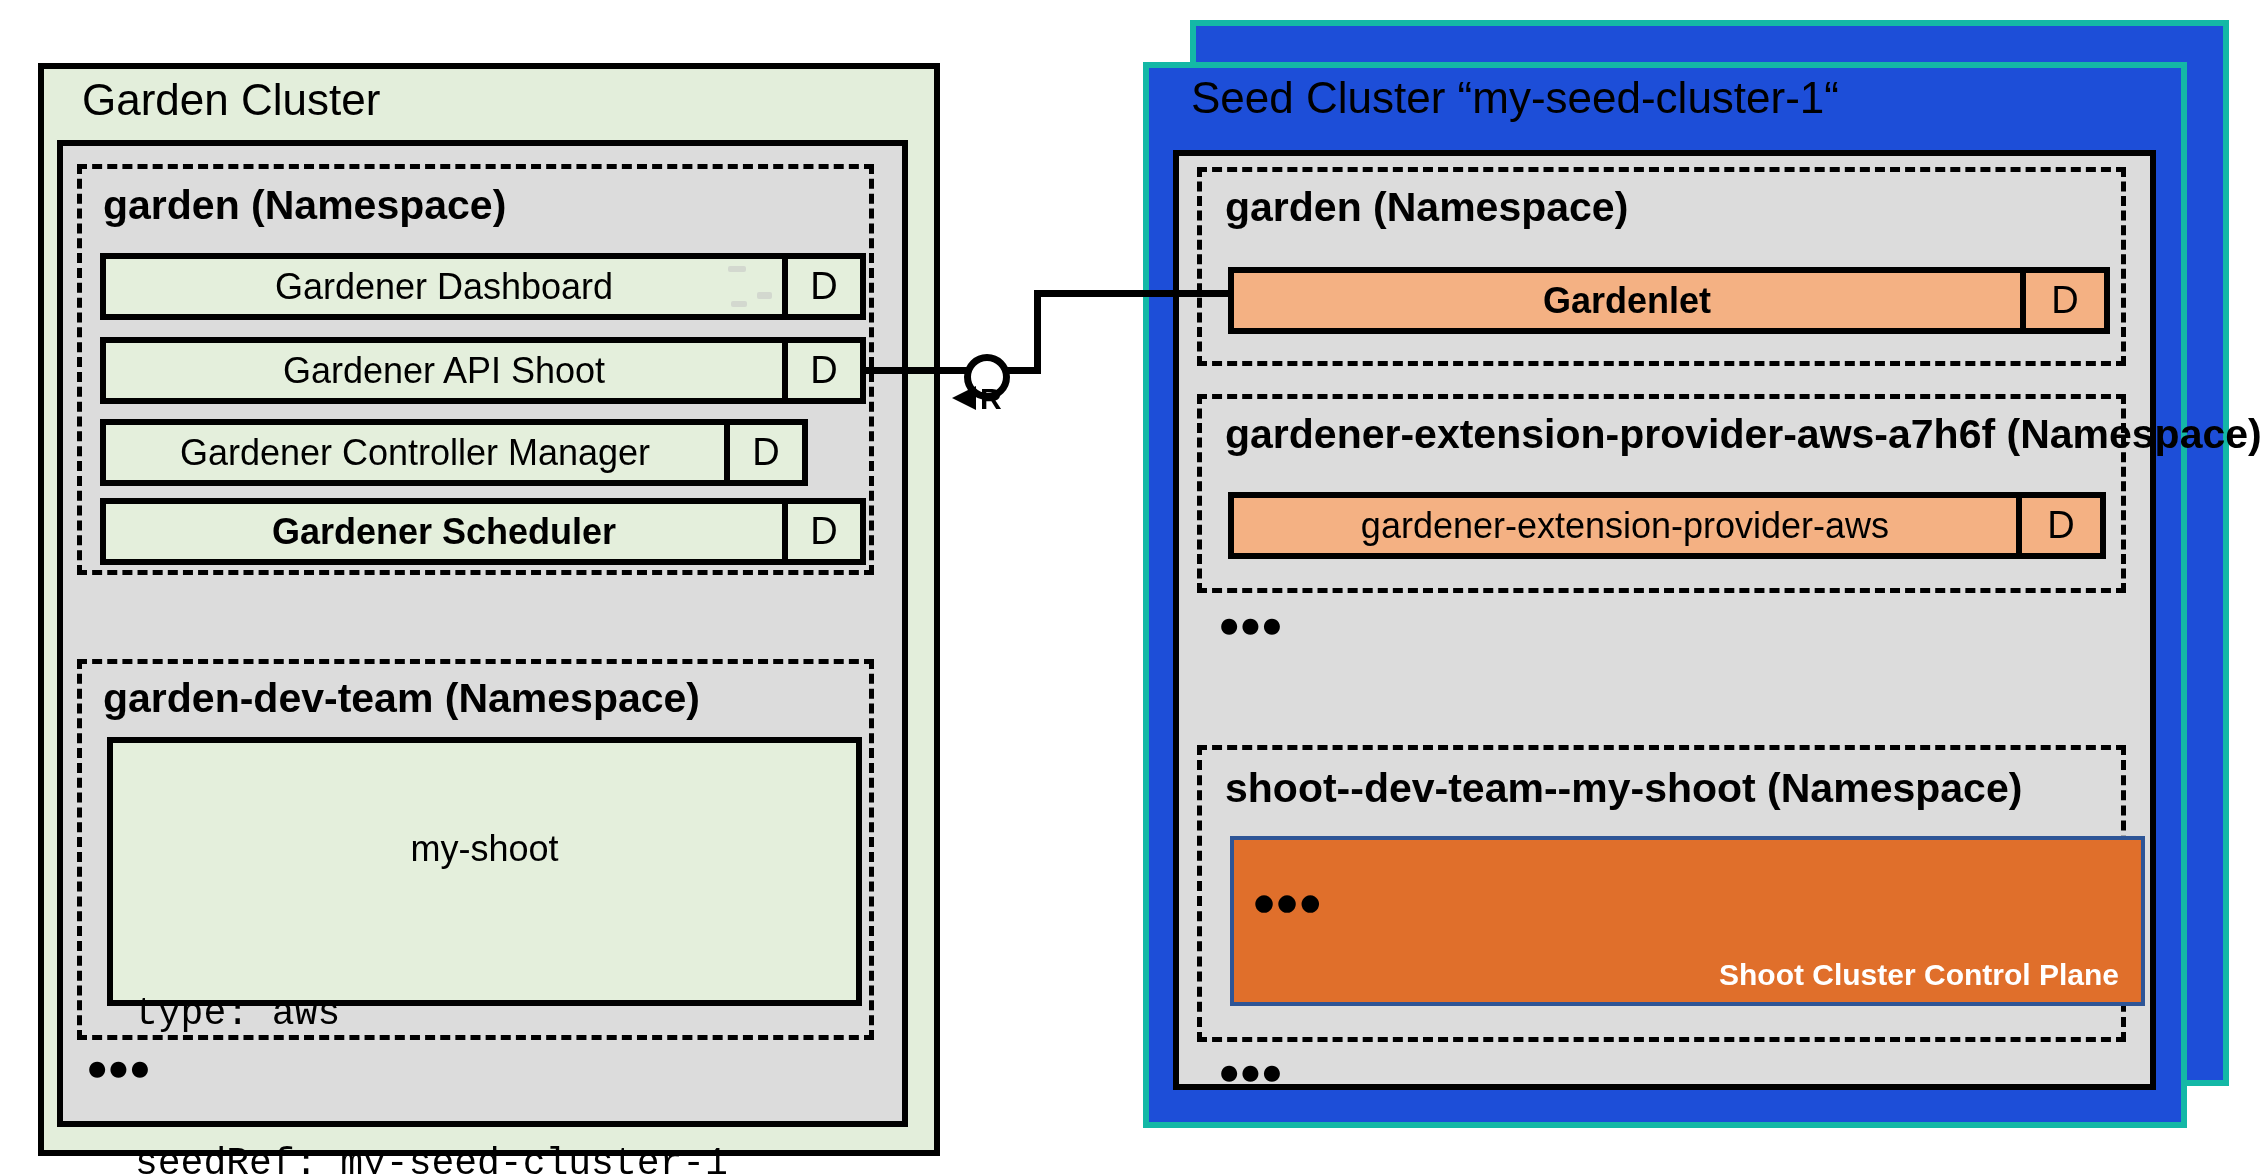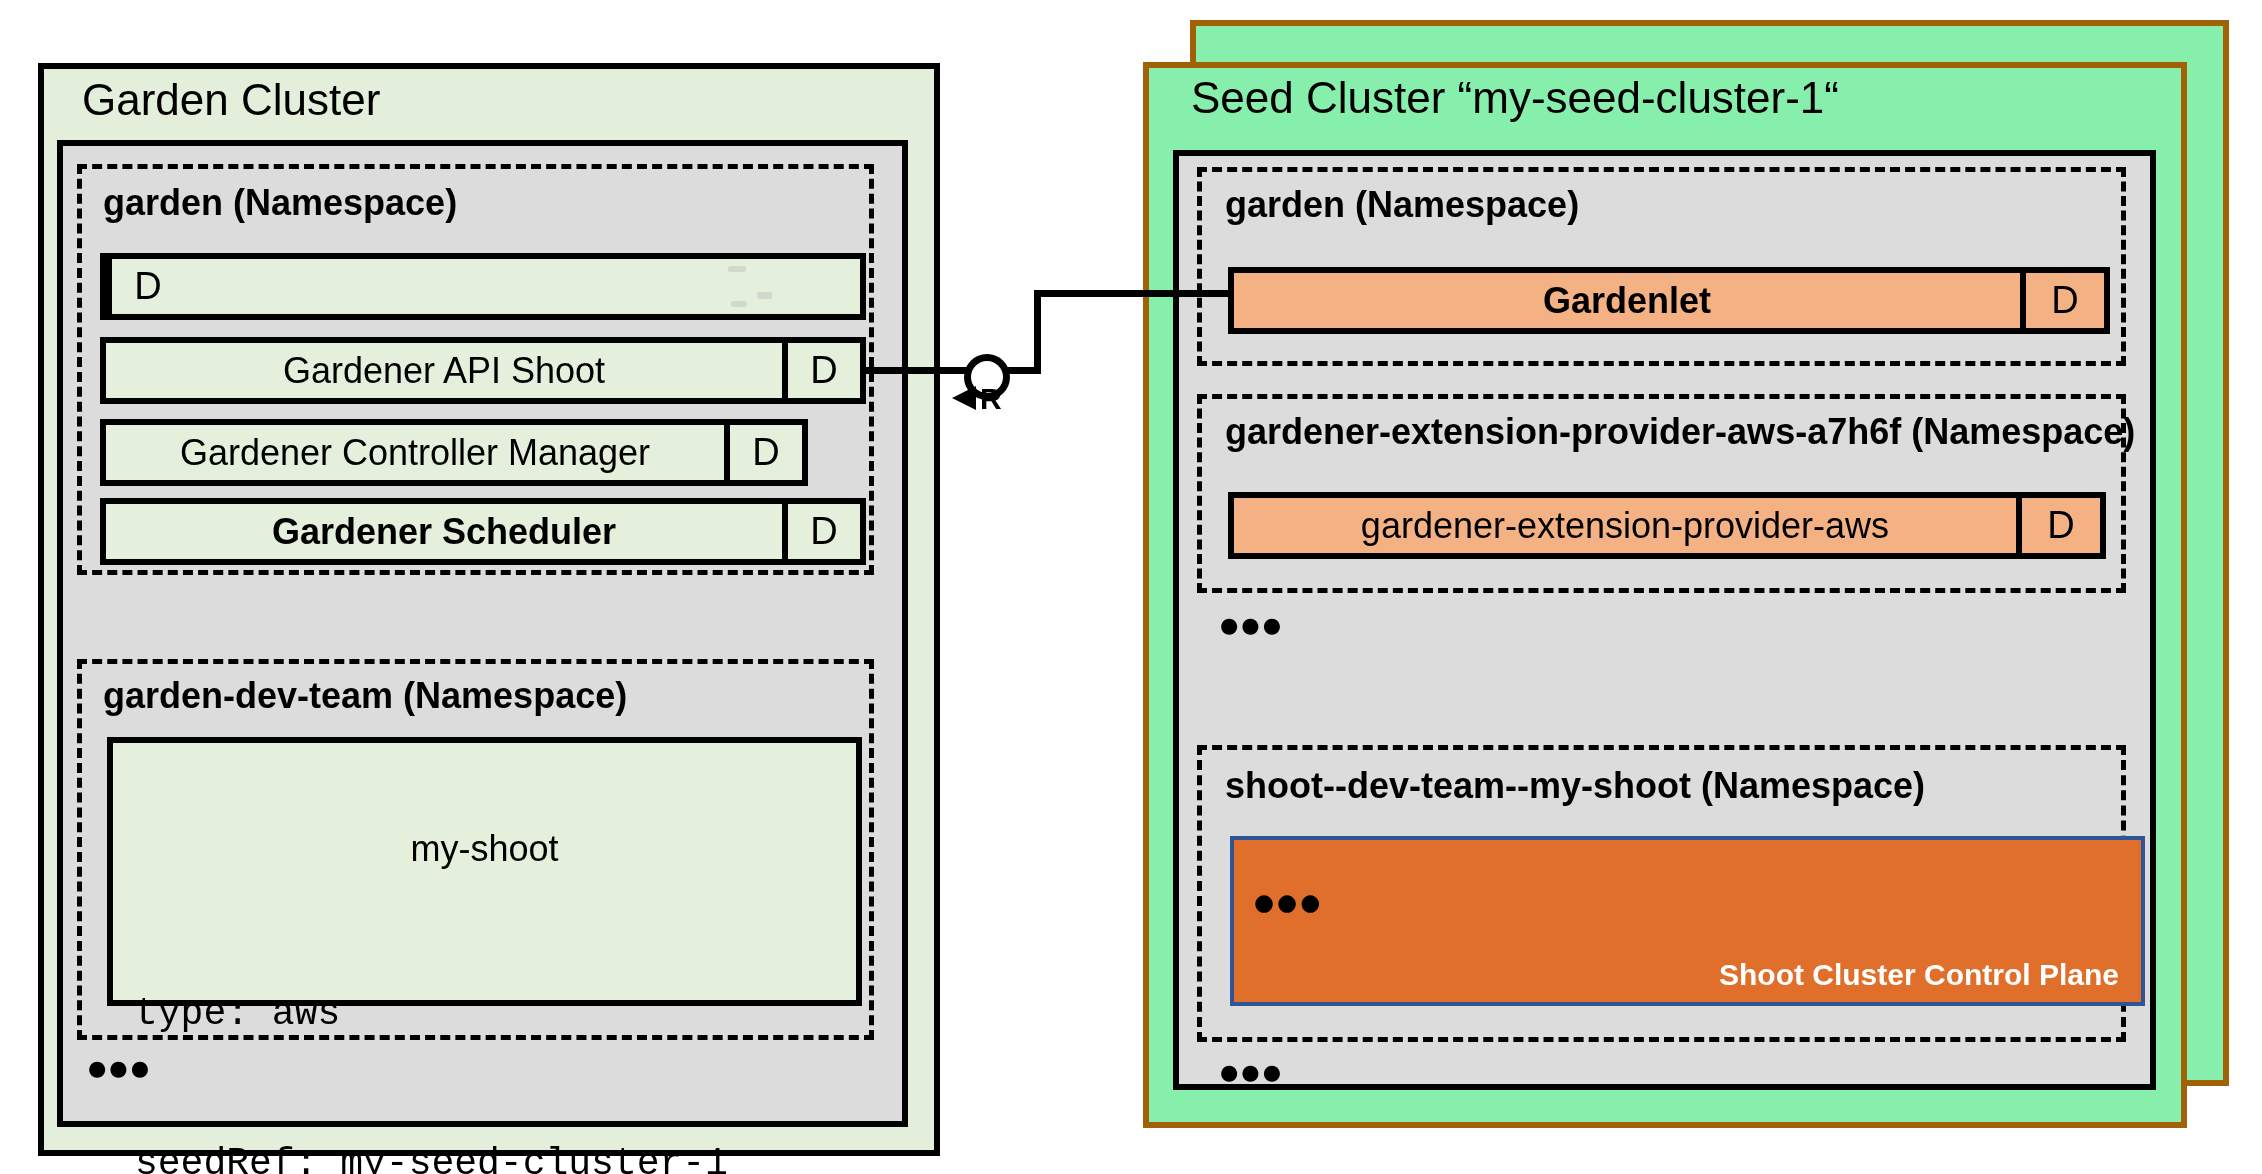--- a/index.html
+++ b/index.html
@@ -2,29 +2,29 @@
 <html><head>
 <meta charset="utf-8">
 <style>
   html,body{margin:0;padding:0;background:#ffffff;}
   body{font-family:"Liberation Sans", sans-serif; color:#000;}
   .canvas{position:relative;width:2262px;height:1174px;background:#ffffff;overflow:hidden;}
   .abs{position:absolute;box-sizing:border-box;}
 
   
   .cluster-green{background:#e3eedb;border:6px solid #000;}
-  .cluster-blue{background:#86efac;border:6px solid #a16207;}
+  .cluster-blue{background:#1d4ed8;border:6px solid #14b8a6;}
   .cluster-title{font-size:44px;line-height:50px;font-weight:400;white-space:nowrap;margin-left:28px;}
 
   
   .panel-gray{background:#dcdcdc;border:6px solid #000;}
 
   
   .ns{border:5px dashed #000;}
-  .ns-title{font-size:36px;font-weight:700;white-space:nowrap;text-align:right;}
+  .ns-title{font-size:41px;font-weight:700;white-space:nowrap;text-align:right;}
 
   
   .row{display:flex;border:6px solid #000;background:#e4efdc;}
   .row-orange{background:#f4b183;}
   .row-label{flex:1;display:flex;align-items:center;justify-content:center;font-size:36px;white-space:nowrap;}
   .row-label.bold{font-weight:700;border-radius:20px;}
   .row-badge{width:72px;border-left:6px solid #000;display:flex;align-items:center;justify-content:center;font-size:38px;}
   .row-badge.wide{width:78px;}
 
   
@@ -61,20 +61,21 @@
 
   <div class="abs cluster-green" style="left:38px;top:63px;width:902px;height:1093px;">
     <div class="abs cluster-title" style="left:10px;top:6px;">Garden Cluster</div>
 
     <div class="abs panel-gray" style="left:13px;top:71px;width:851px;height:987px;">
 
       <div class="abs ns" style="left:14px;top:18px;width:797px;height:411px;">
         <div class="abs ns-title" style="left:21px;top:13px;">garden (Namespace)</div>
 
         <div class="abs row" style="left:18px;top:84px;width:766px;height:67px;">
+          <div class="row-label">Gardener Dashboard</div>
           <div class="row-badge">D</div>
         </div>
 
         <div class="abs row" style="left:18px;top:168px;width:766px;height:67px;">
           <div class="row-label">Gardener API Shoot</div>
           <div class="row-badge">D</div>
         </div>
 
         <div class="abs row" style="left:18px;top:250px;width:708px;height:67px;">
           <div class="row-label">Gardener Controller Manager</div>

